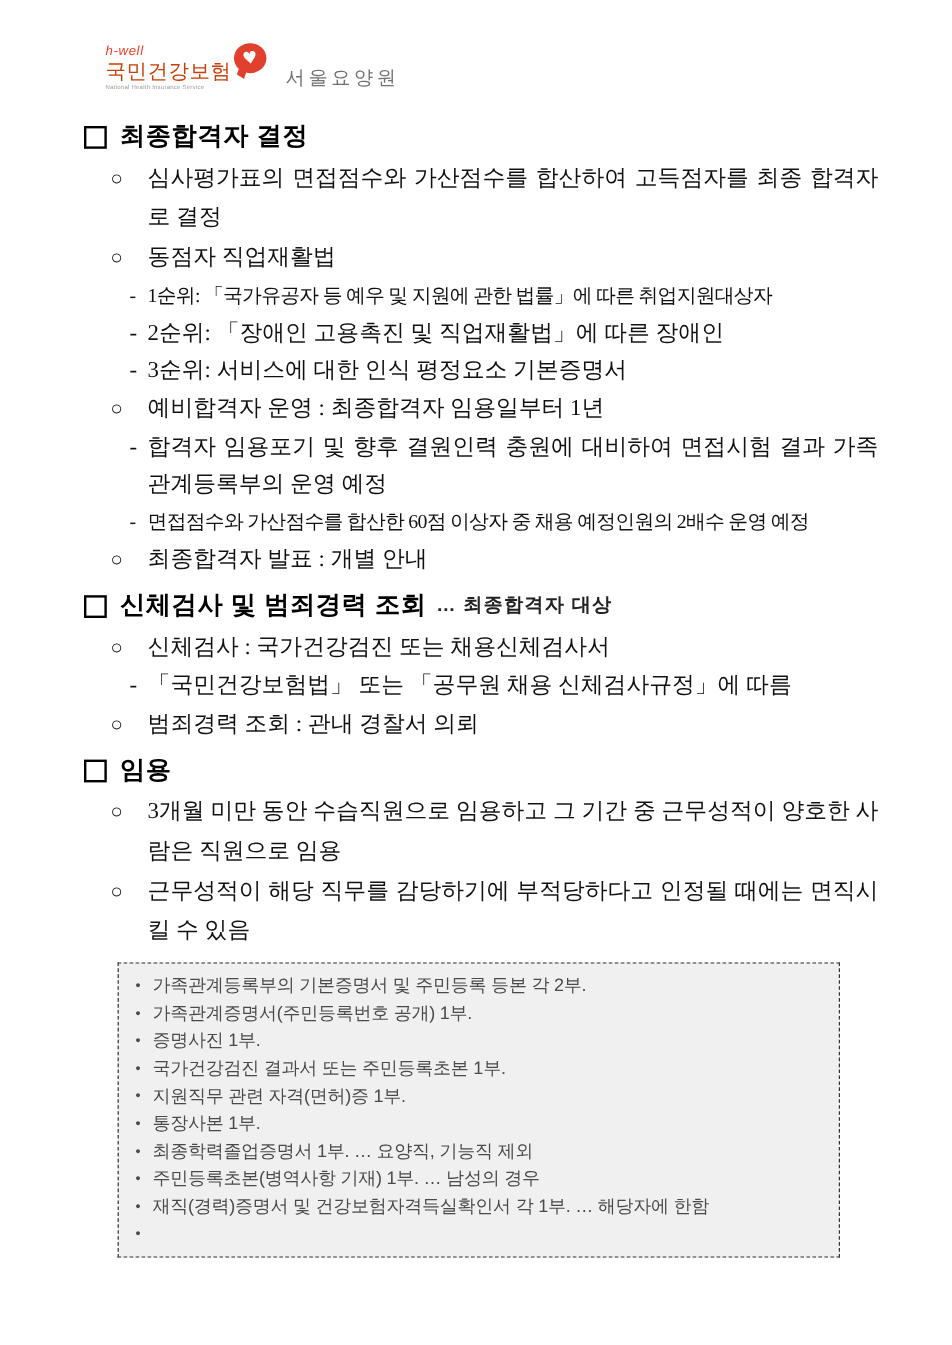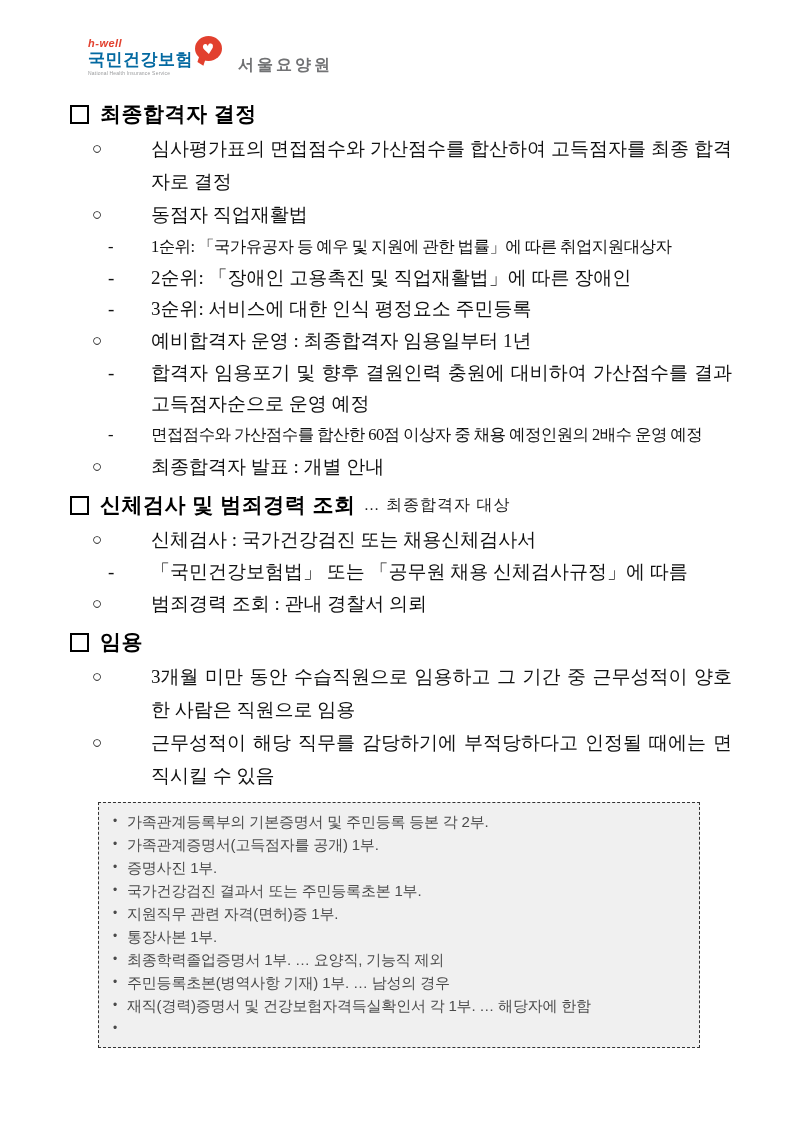--- a/index.html
+++ b/index.html
@@ -17,25 +17,25 @@
   }
 
   
   .logo-header {
     position: absolute; top: 38px; left: 88px;
     display: flex; align-items: flex-start;
     font-family: "Liberation Sans", sans-serif;
   }
   .logo-text { display: flex; flex-direction: column; line-height: 1; }
   .hwell {
-    color: #e2402e; font-size: 11px; font-style: italic; font-weight: bold;
+    color: #e2402e; font-size: 11px; font-style: italic; font-weight: normal;
     letter-spacing: 0.5px; margin-bottom: 2px;
   }
   .org-name {
-    color: #0369a1; font-size: 17px; font-weight: bold; letter-spacing: 0.5px;
+    color: #c2410c; font-size: 17px; font-weight: normal; letter-spacing: 0.5px;
   }
   .org-subtext {
     color: #9a9b9d; font-size: 5px; margin-top: 3px; letter-spacing: 0.2px;
     white-space: nowrap;
   }
   .heart-badge {
     position: relative; width: 27px; height: 26px; margin: 0 0 0 2px;
     align-self: flex-start; top: -2px;
   }
   .heart-circle {
@@ -45,52 +45,52 @@
   }
   .heart-circle .heart-glyph {
     color: #fff; font-size: 14px; line-height: 1; transform: rotate(-8deg);
     font-family: "DejaVu Sans", sans-serif;
   }
   .heart-tail {
     position: absolute; bottom: -2px; left: 3px; width: 7px; height: 7px;
     background: #e2402e; transform: rotate(32deg) skew(14deg);
   }
   .site-name {
-    color: #717274; font-size: 16px; font-weight: bold;
+    color: #717274; font-size: 16px; font-weight: normal;
     letter-spacing: 3px; margin: 17px 0 0 16px; white-space: nowrap;
   }
 
   
   .doc-body { position: absolute; top: 92px; left: 70px; width: 662px; }
 
   .section-header {
     display: flex; align-items: center;
     font-family: "Liberation Sans", sans-serif;
     font-weight: bold; font-size: 21px; color: #000;
     line-height: 30px; margin: 7px 0 3px 0;
     letter-spacing: 0.5px; white-space: nowrap;
   }
   .checkbox-icon {
     display: inline-block; width: 15px; height: 15px;
     border: 2.5px solid #000; margin-right: 11px; flex: 0 0 auto;
     background: #fff;
   }
   .section-title-suffix {
-    font-weight: normal; font-size: 16px; color: #222;
+    font-weight: bold; font-size: 16px; color: #222;
     letter-spacing: 1px; margin-left: 8px;
   }
 
   .section-items { margin: 0; }
   .list-item {
     display: flex; align-items: flex-start;
     font-size: 19px; line-height: 33px; color: #111;
     text-align: justify;
   }
   .list-item .item-marker { flex: 0 0 auto; }
-  .list-item .item-text { flex: 1 1 auto; margin-left: 28px; }
+  .list-item .item-text { flex: 1 1 auto; }
   .list-item.circle { padding-left: 22px; }
   .list-item.circle .item-marker { width: 31px; font-size: 17px; }
   .list-item.dash { padding-left: 38px; line-height: 31px; }
   .list-item.dash .item-marker { width: 15px; }
   .list-item.condensed .item-text,
   .list-item.condensed .item-marker {
     font-size: 16.5px; letter-spacing: -0.6px; white-space: nowrap;
   }
 
   
@@ -153,31 +153,31 @@
     <span class="item-text">1순위: 「국가유공자 등 예우 및 지원에 관한 법률」에 따른 취업지원대상자</span>
   </div>
 
   <div class="list-item dash">
     <span class="item-marker">-</span>
     <span class="item-text">2순위: 「장애인 고용촉진 및 직업재활법」에 따른 장애인</span>
   </div>
 
   <div class="list-item dash">
     <span class="item-marker">-</span>
-    <span class="item-text">3순위: 서비스에 대한 인식 평정요소 주민등록</span>
+    <span class="item-text">3순위: 서비스에 대한 인식 평정요소 기본증명서</span>
   </div>
 
   <div class="list-item circle">
     <span class="item-marker">○</span>
     <span class="item-text">예비합격자 운영 : 최종합격자 임용일부터 1년</span>
   </div>
 
   <div class="list-item dash">
     <span class="item-marker">-</span>
-    <span class="item-text">합격자 임용포기 및 향후 결원인력 충원에 대비하여 가산점수를 결과 고득점자순으로 운영 예정</span>
+    <span class="item-text">합격자 임용포기 및 향후 결원인력 충원에 대비하여 면접시험 결과 가족관계등록부의 운영 예정</span>
   </div>
 
   <div class="list-item dash condensed">
     <span class="item-marker">-</span>
     <span class="item-text">면접점수와 가산점수를 합산한 60점 이상자 중 채용 예정인원의 2배수 운영 예정</span>
   </div>
 
   <div class="list-item circle">
     <span class="item-marker">○</span>
     <span class="item-text">최종합격자 발표 : 개별 안내</span>
@@ -234,21 +234,21 @@
   <section>
     <div class="section-items"></div>
     <div class="submit-box visible">
   <div class="box-item">
     <span class="box-marker">•</span>
     <span class="box-text">가족관계등록부의 기본증명서 및 주민등록 등본 각 2부.</span>
   </div>
 
   <div class="box-item">
     <span class="box-marker">•</span>
-    <span class="box-text">가족관계증명서(고득점자를 공개) 1부.</span>
+    <span class="box-text">가족관계증명서(주민등록번호 공개) 1부.</span>
   </div>
 
   <div class="box-item">
     <span class="box-marker">•</span>
     <span class="box-text">증명사진 1부.</span>
   </div>
 
   <div class="box-item">
     <span class="box-marker">•</span>
     <span class="box-text">국가건강검진 결과서 또는 주민등록초본 1부.</span>

